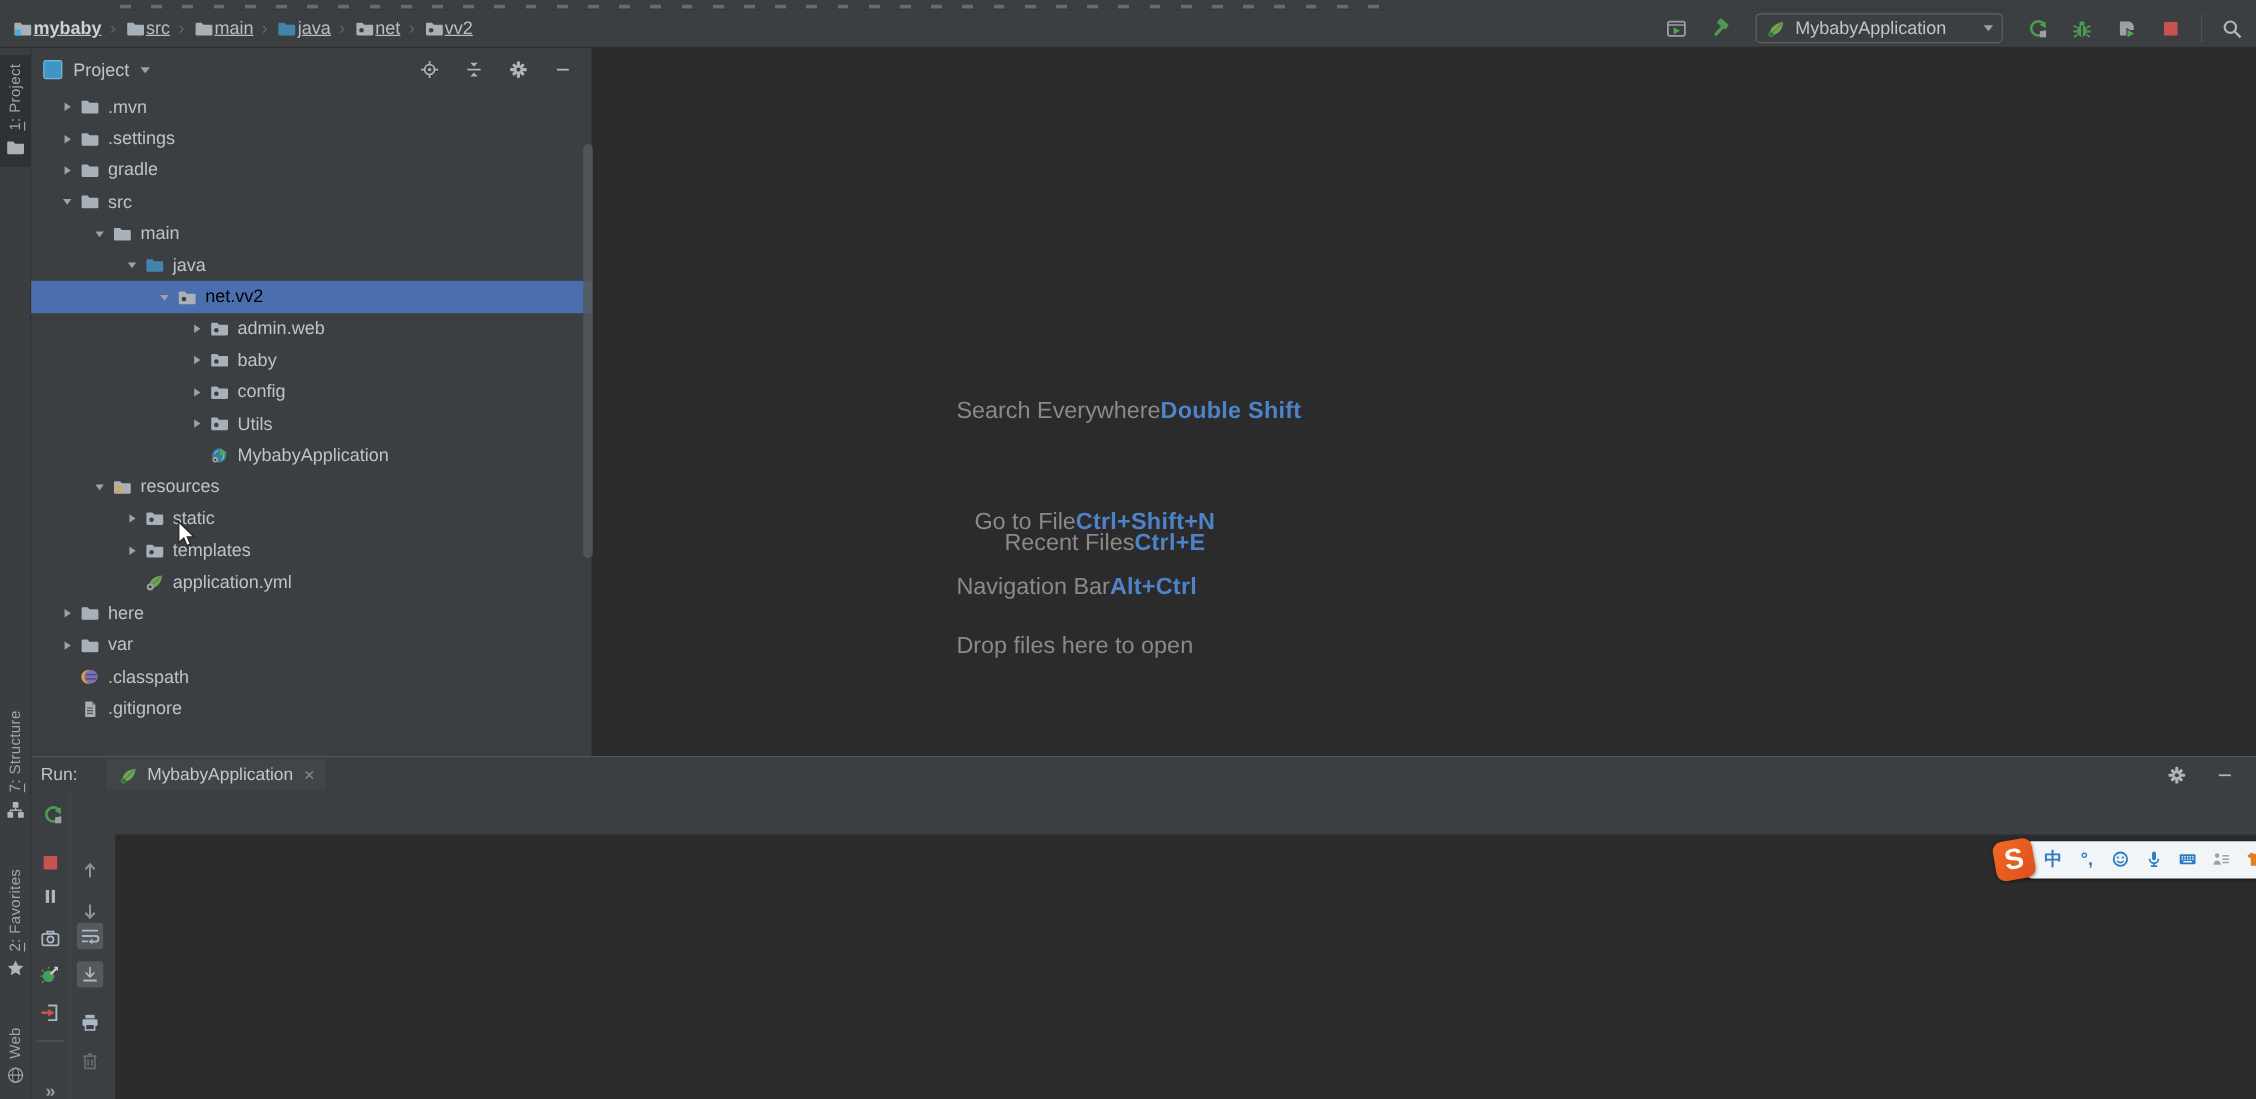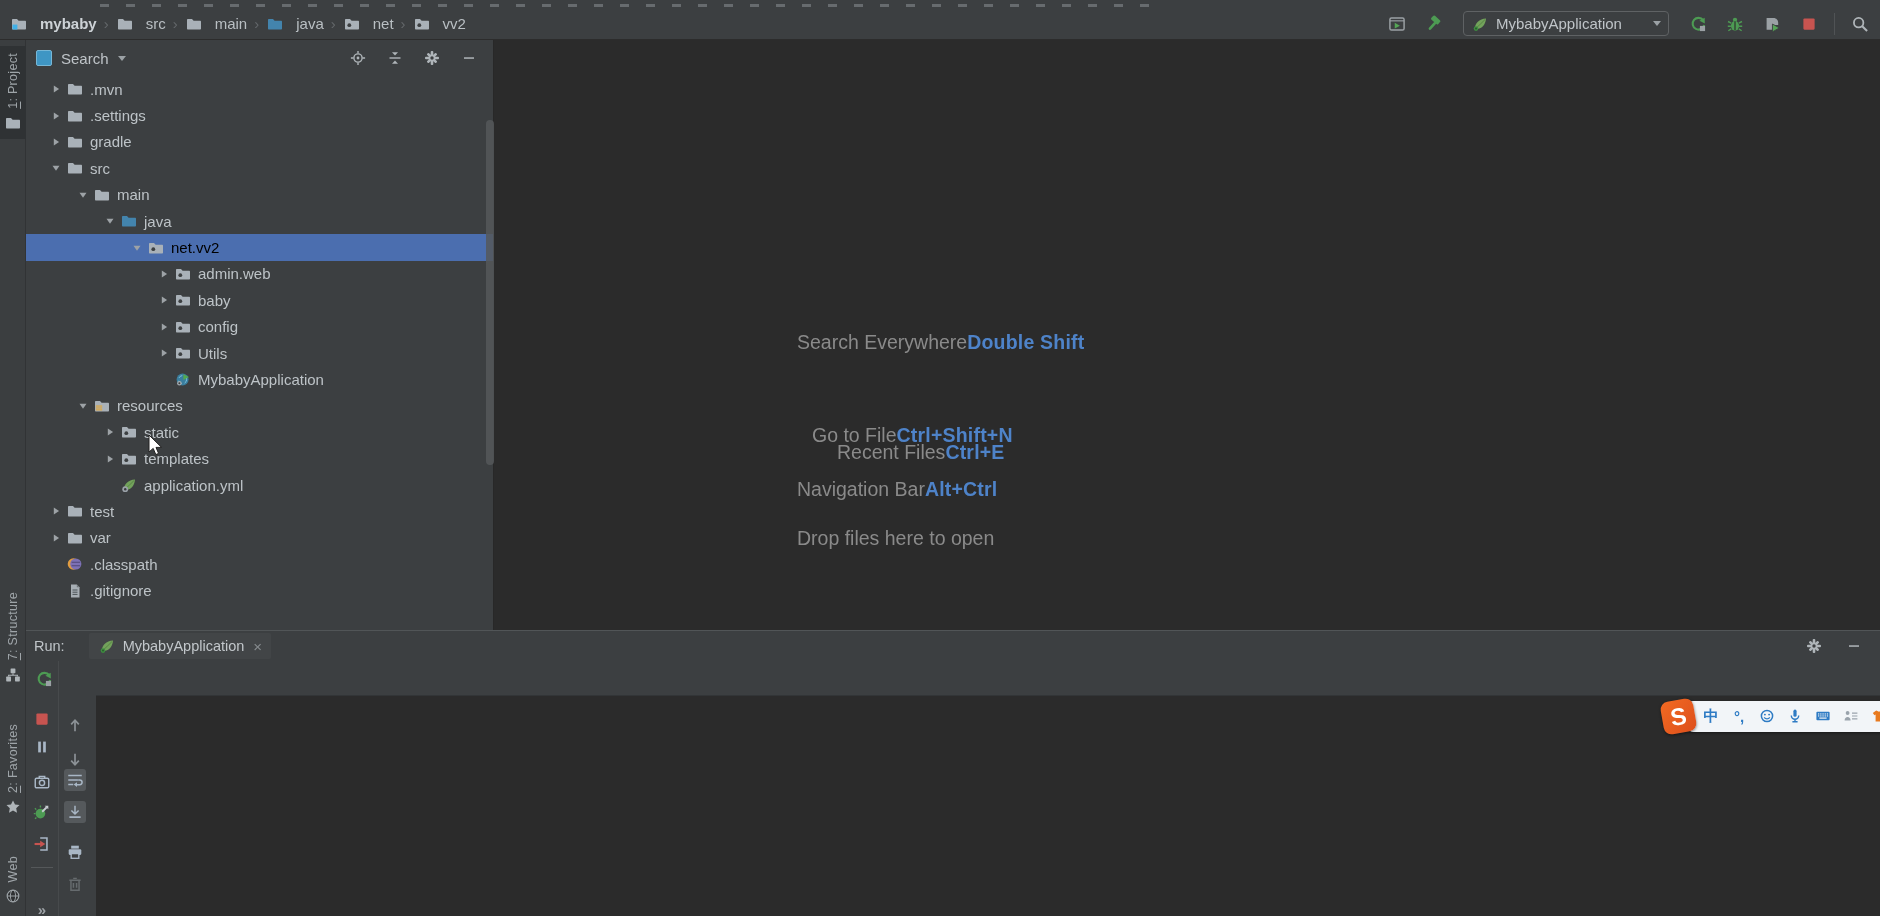--- a/index.html
+++ b/index.html
@@ -12,21 +12,21 @@
 
   
   #menu-sliver{left:0;top:0;width:1880px;height:8px;background:#3c3f41;}
   #menu-sliver .glyph-bottoms{position:absolute;left:100px;top:4px;width:1050px;height:3px;opacity:.55;
      background:repeating-linear-gradient(90deg,#8a8f93 0 9px,transparent 9px 26px);}
 
   
   #breadcrumb-bar{left:0;top:8px;width:1880px;height:32px;background:#3c3f41;
       border-bottom:1px solid #2c2c2c;display:flex;align-items:center;box-sizing:border-box;}
   #crumbs{display:flex;align-items:center;padding-left:10px;font-size:15px;color:#b9bfc3;}
-  .crumb{display:flex;align-items:center;gap:12px;cursor:default;}
+  .crumb{display:flex;align-items:center;gap:0;cursor:default;text-decoration:underline;}
   .crumb.bold .crumb-label{font-weight:bold;color:#cdd2d6;}
   .crumb-sep{color:#63676a;padding:0 7px;font-size:15px;}
   #top-toolbar{margin-left:auto;display:flex;align-items:center;gap:13px;padding-right:8px;}
   .tbtn{width:24px;height:24px;display:flex;align-items:center;justify-content:center;border-radius:3px;}
   #run-config{display:flex;align-items:center;gap:7px;width:206px;height:25px;
       border:1px solid #5f6264;border-radius:4px;padding:0 7px;box-sizing:border-box;margin:0 4px;}
   #run-config .cfg-label{font-size:15px;color:#bfc4c8;flex:1;white-space:nowrap;overflow:hidden;}
   .caret{width:0;height:0;border-left:4.5px solid transparent;border-right:4.5px solid transparent;
       border-top:5px solid #9ba1a5;}
   .tsep{width:1px;height:22px;background:#505355;}
@@ -286,21 +286,21 @@
               <path d="M2.2 8h11.6" stroke="#9ba1a5" stroke-width="1"></path>
             </svg>
           </span>
         </div>
       </div>
   </div>
 
   <div id="project-panel" class="abs">
     <div id="project-header">
       <span class="pv-icon"></span>
-      <span id="project-title">Search</span>
+      <span id="project-title">Project</span>
       <span class="caret"></span>
       <div id="project-header-actions">
           <div class="tbtn">
             <span class="ic">
               <svg width="16" height="16" viewBox="0 0 16 16" xmlns="http://www.w3.org/2000/svg">
                 <g stroke="#afb5b9" stroke-width="1.4" fill="none">
                   <circle cx="8" cy="8" r="4.1"></circle>
                   <path d="M8 .9v2.7M8 12.4v2.7M.9 8h2.7M12.4 8h2.7"></path>
                 </g>
                 <circle cx="8" cy="8" r="1.4" fill="#afb5b9"></circle>
@@ -584,21 +584,21 @@
           <span class="tg">
             <svg width="14" height="14" viewBox="0 0 16 16" xmlns="http://www.w3.org/2000/svg">
               <path d="M5.5 4l6 4-6 4z" fill="#9da2a6"></path>
             </svg>
           </span>
           <span class="ic">
             <svg width="16" height="16" viewBox="0 0 16 16" xmlns="http://www.w3.org/2000/svg">
               <path d="M1 4c0-.6.4-1 1-1h4l1.6 1.7H14c.6 0 1 .4 1 1v6.8c0 .6-.4 1-1 1H2c-.6 0-1-.4-1-1z" fill="#a9b1b8"></path>
             </svg>
           </span>
-          <span class="tree-label">test</span>
+          <span class="tree-label">here</span>
         </div>
         <div class="tree-row">
           <span style="display: inline-block; flex: 0 0 auto; width: 20px;"></span>
           <span class="tg">
             <svg width="14" height="14" viewBox="0 0 16 16" xmlns="http://www.w3.org/2000/svg">
               <path d="M5.5 4l6 4-6 4z" fill="#9da2a6"></path>
             </svg>
           </span>
           <span class="ic">
             <svg width="16" height="16" viewBox="0 0 16 16" xmlns="http://www.w3.org/2000/svg">

